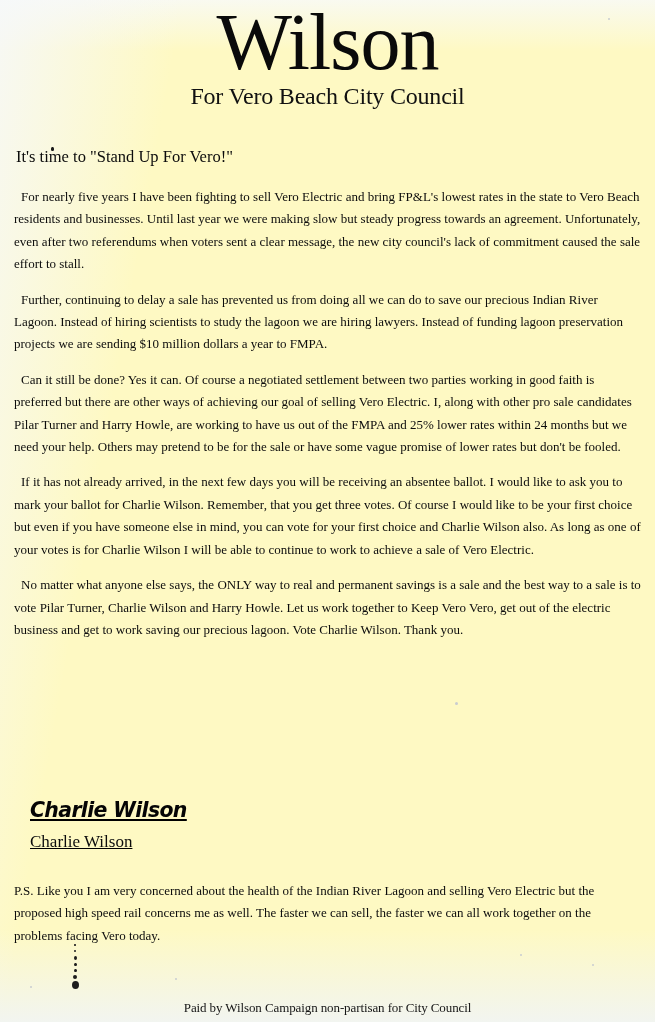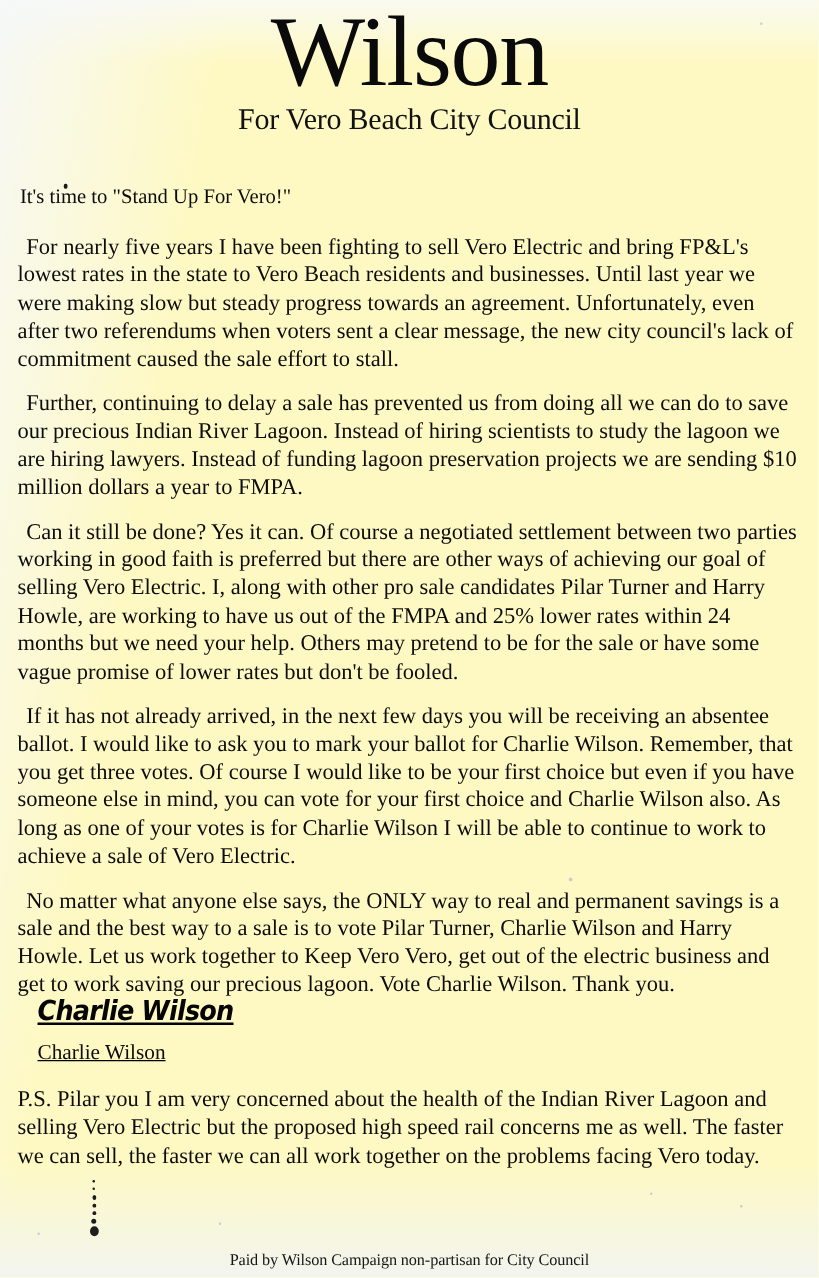--- a/index.html
+++ b/index.html
@@ -64,23 +64,23 @@
     top: 146px;
     width: 627px;
   }
   .tagline {
     font-size: 16.5px;
     line-height: 22px;
     margin: 0 0 18px 2px;
     color: #0c0c0c;
   }
   .para {
-    font-size: 18px;
+    font-size: 13px;
     line-height: 22.4px;
-    margin: 0 0 13px 0;
+    margin: 12px 0 13px 0;
     text-indent: 7px;
     color: #0c0c0c;
   }
 
   
   #signature-block {
     position: absolute;
     left: 30px;
     top: 799px;
     width: 400px;
@@ -166,21 +166,21 @@
 
     <p class="para">No matter what anyone else says, the ONLY way to real and permanent savings is a sale and the best way to a sale is to vote Pilar Turner, Charlie Wilson and Harry Howle. Let us work together to Keep Vero Vero, get out of the electric business and get to work saving our precious lagoon. Vote Charlie Wilson. Thank you.</p>
   </div>
 
   <div id="signature-block">
     <div id="signature-script">Charlie Wilson</div>
     <div id="signature-name">Charlie Wilson</div>
   </div>
 
   <div id="postscript">
-    <p class="para">P.S. Pilar you I am very concerned about the health of the Indian River Lagoon and selling Vero Electric but the proposed high speed rail concerns me as well. The faster we can sell, the faster we can all work together on the problems facing Vero today.</p>
+    <p class="para">P.S. Like you I am very concerned about the health of the Indian River Lagoon and selling Vero Electric but the proposed high speed rail concerns me as well. The faster we can sell, the faster we can all work together on the problems facing Vero today.</p>
   </div>
 
   <div id="footer">Paid by Wilson Campaign non-partisan for City Council</div>
 
   <div class="artifact" id="ink-dot-top"></div>
   <div class="artifact" id="ink-drip">
     <span class="d" style="left:2px;top:0px;width:1.5px;height:2px;"></span>
     <span class="d" style="left:2px;top:6px;width:2px;height:2px;"></span>
     <span class="d" style="left:1.5px;top:12px;width:3px;height:4px;"></span>
     <span class="d" style="left:2px;top:19px;width:2.5px;height:3px;"></span>

